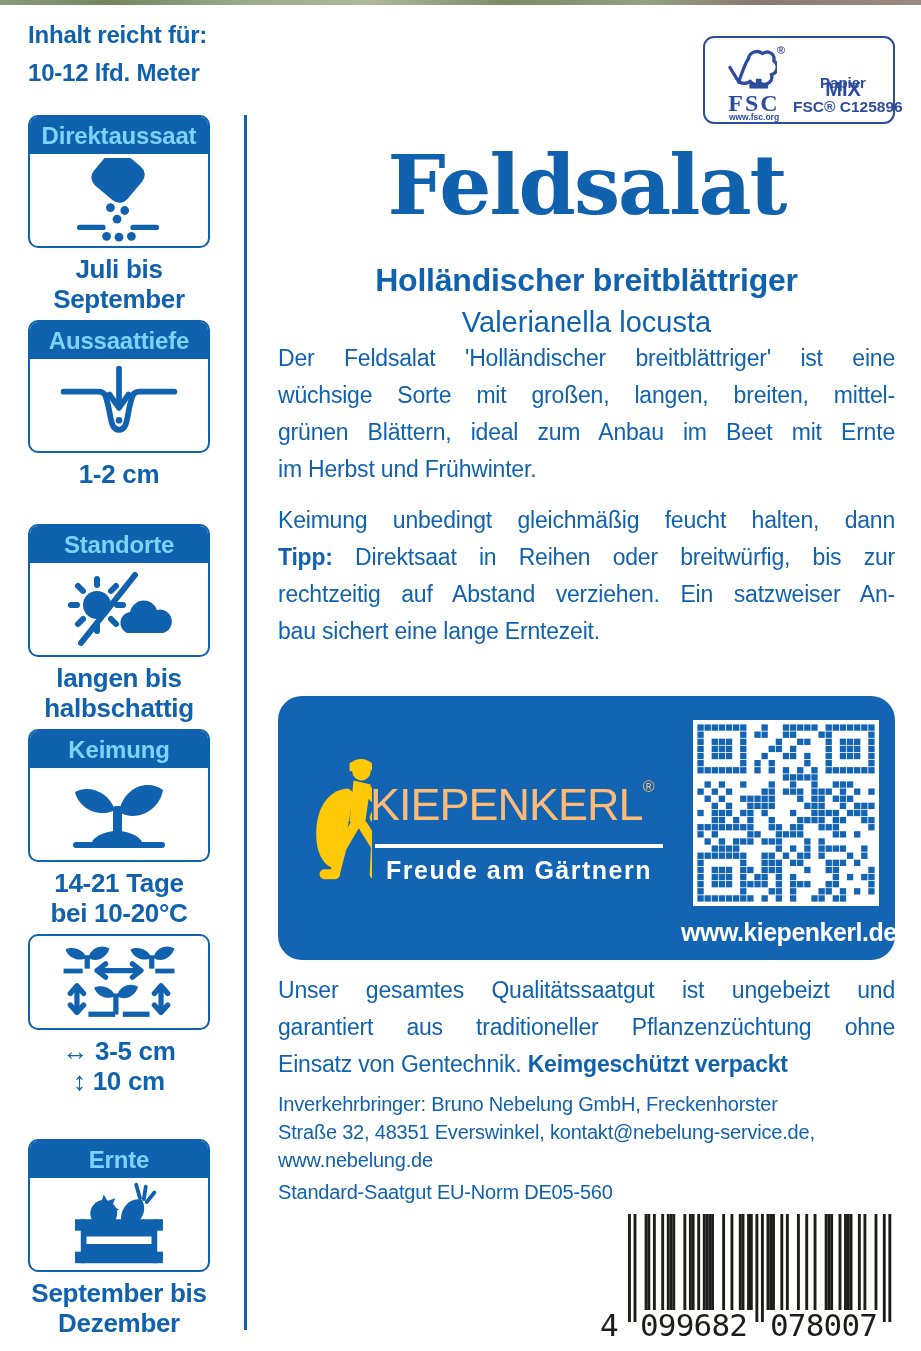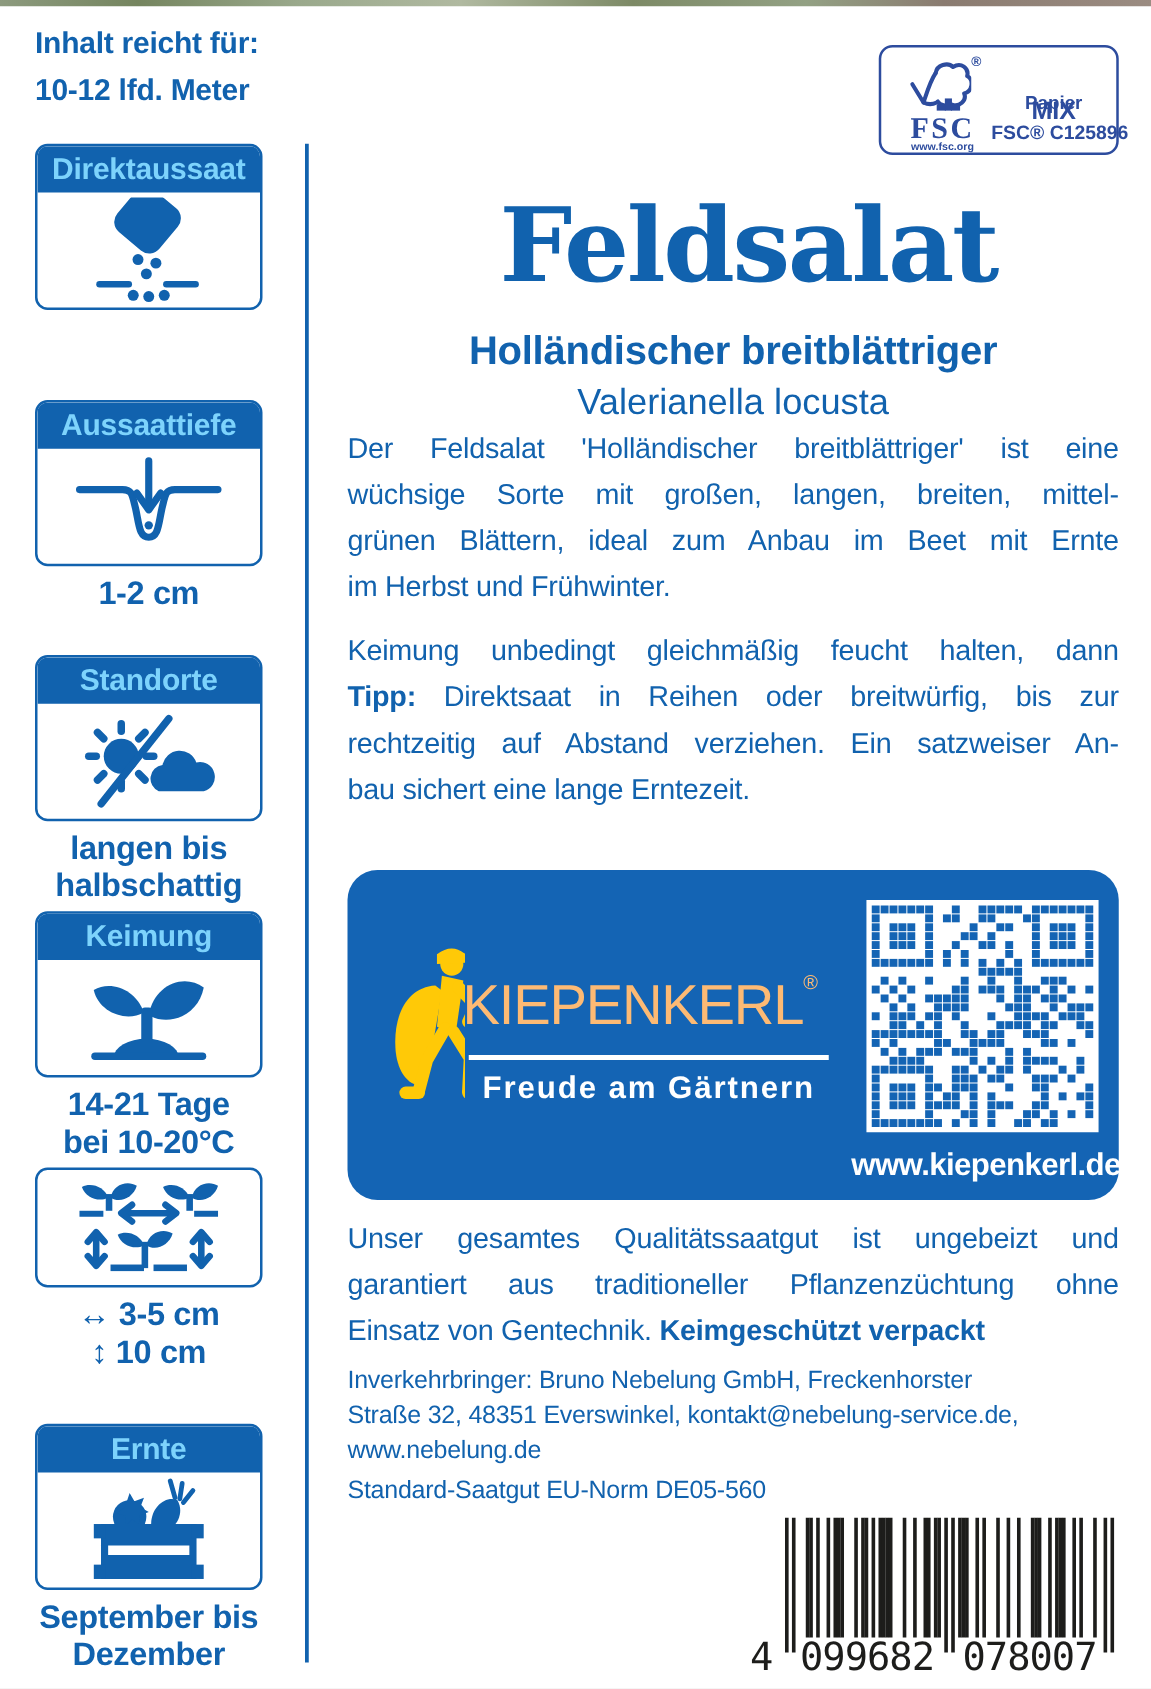--- a/index.html
+++ b/index.html
@@ -125,20 +125,24 @@
           <circle cx="55" cy="52" r="4.6"></circle>
             <circle cx="70" cy="55" r="4.6"></circle>
           <circle cx="62" cy="64" r="4.6"></circle>
           <rect x="20" y="70" width="30" height="5.5" rx="2.7"></rect>
           <rect x="76" y="70" width="30" height="5.5" rx="2.7"></rect>
           <circle cx="51" cy="82" r="4.6"></circle>
             <circle cx="64" cy="83" r="4.6"></circle>
             <circle cx="77" cy="82" r="4.6"></circle>
         </svg>
       </div>
+    </div>
+    <div class="side-caption">
+      <div>Juli bis</div>
+      <div>September</div>
     </div>
   </div>
 
   <div class="side-group" style="top:320px">
     <div class="side-box">
       <div class="side-head">Aussaattiefe</div>
       <div class="side-body">
         <svg width="132" height="84" viewBox="0 0 132 88" fill="none" stroke="#1162AE" stroke-width="6" stroke-linecap="round" stroke-linejoin="round">
           <path d="M8 30 H44 C52 30 52 34 55 46 C58 60 58 70 66 70 C74 70 74 60 77 46 C80 34 80 30 88 30 H124"></path>
           <path d="M66 6 V40"></path>
@@ -258,21 +262,21 @@
         </svg>
       </div>
     </div>
     <div class="side-caption">
       <div>September bis</div>
       <div>Dezember</div>
     </div>
   </div>
 
   <div class="main">
-    <h1 class="title" style="margin:12px">Feldsalat</h1>
+    <h1 class="title" style="margin:0">Feldsalat</h1>
     <div class="variety">Holländischer breitblättriger</div>
     <div class="botanical">Valerianella locusta</div>
 
     <div class="para desc">
       <div class="jline">Der Feldsalat 'Holländischer breitblättriger' ist eine</div>
       <div class="jline">wüchsige Sorte mit großen, langen, breiten, mittel-</div>
       <div class="jline">grünen Blättern, ideal zum Anbau im Beet mit Ernte</div>
       <div class="lline">im Herbst und Frühwinter.</div>
     </div>
 

